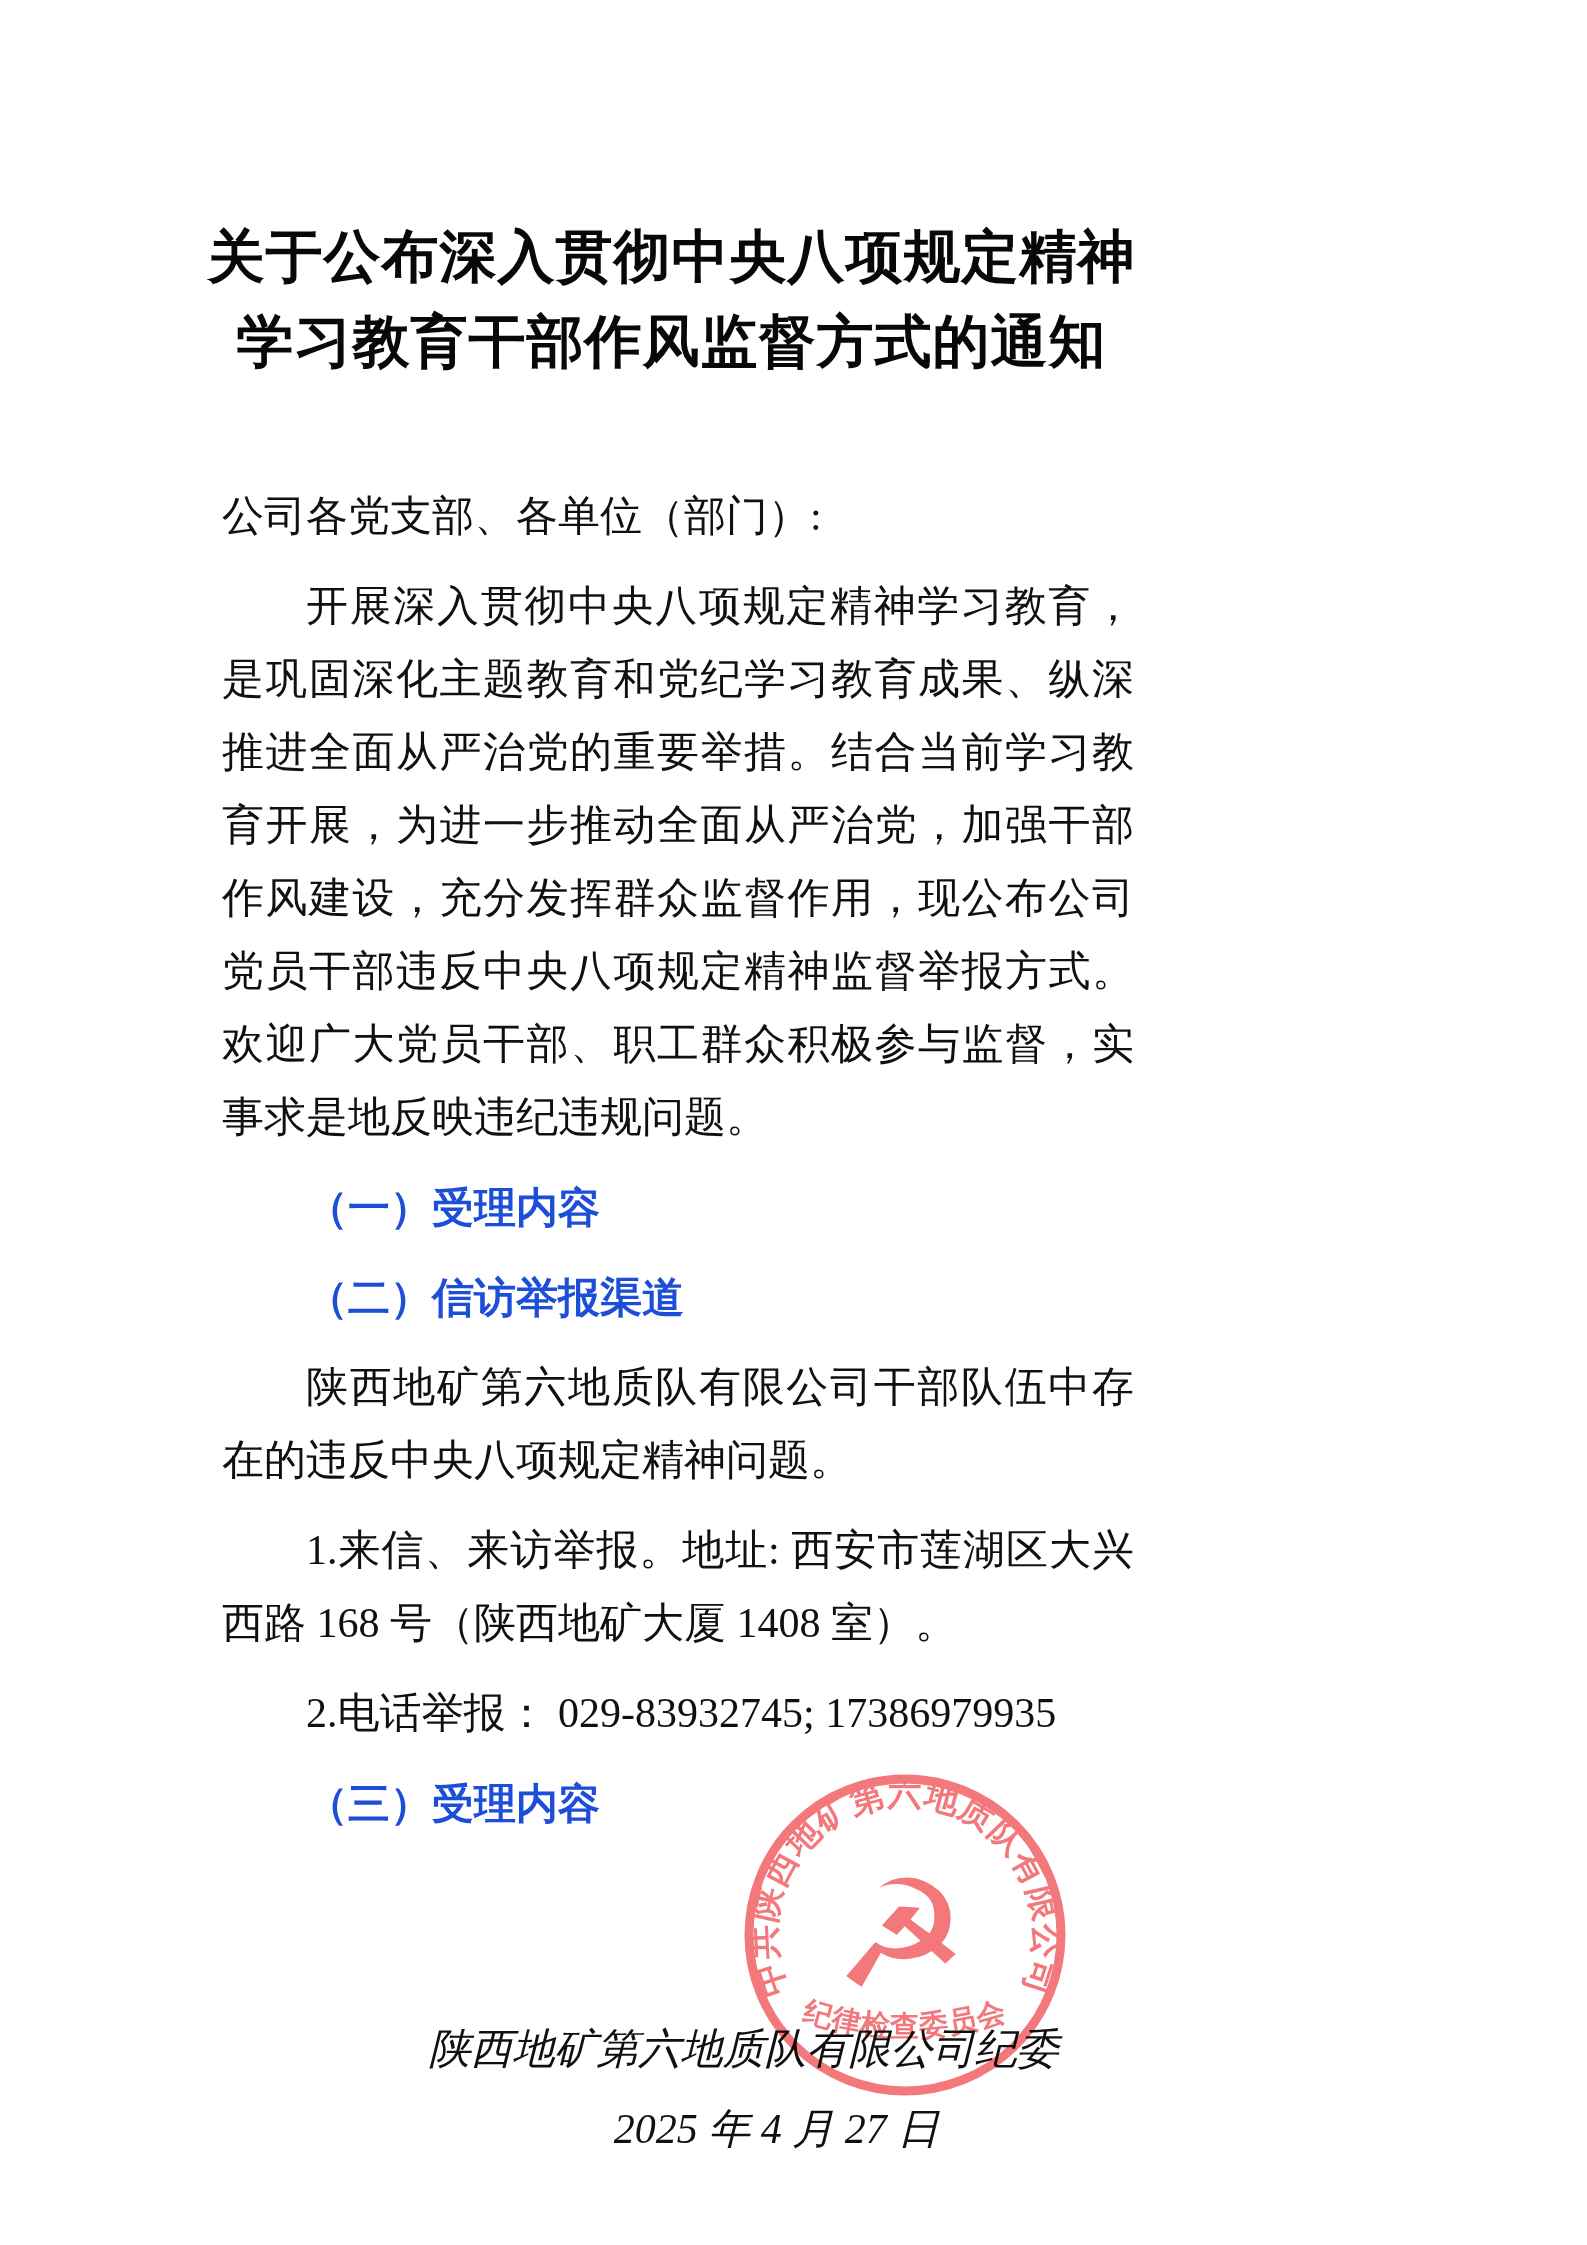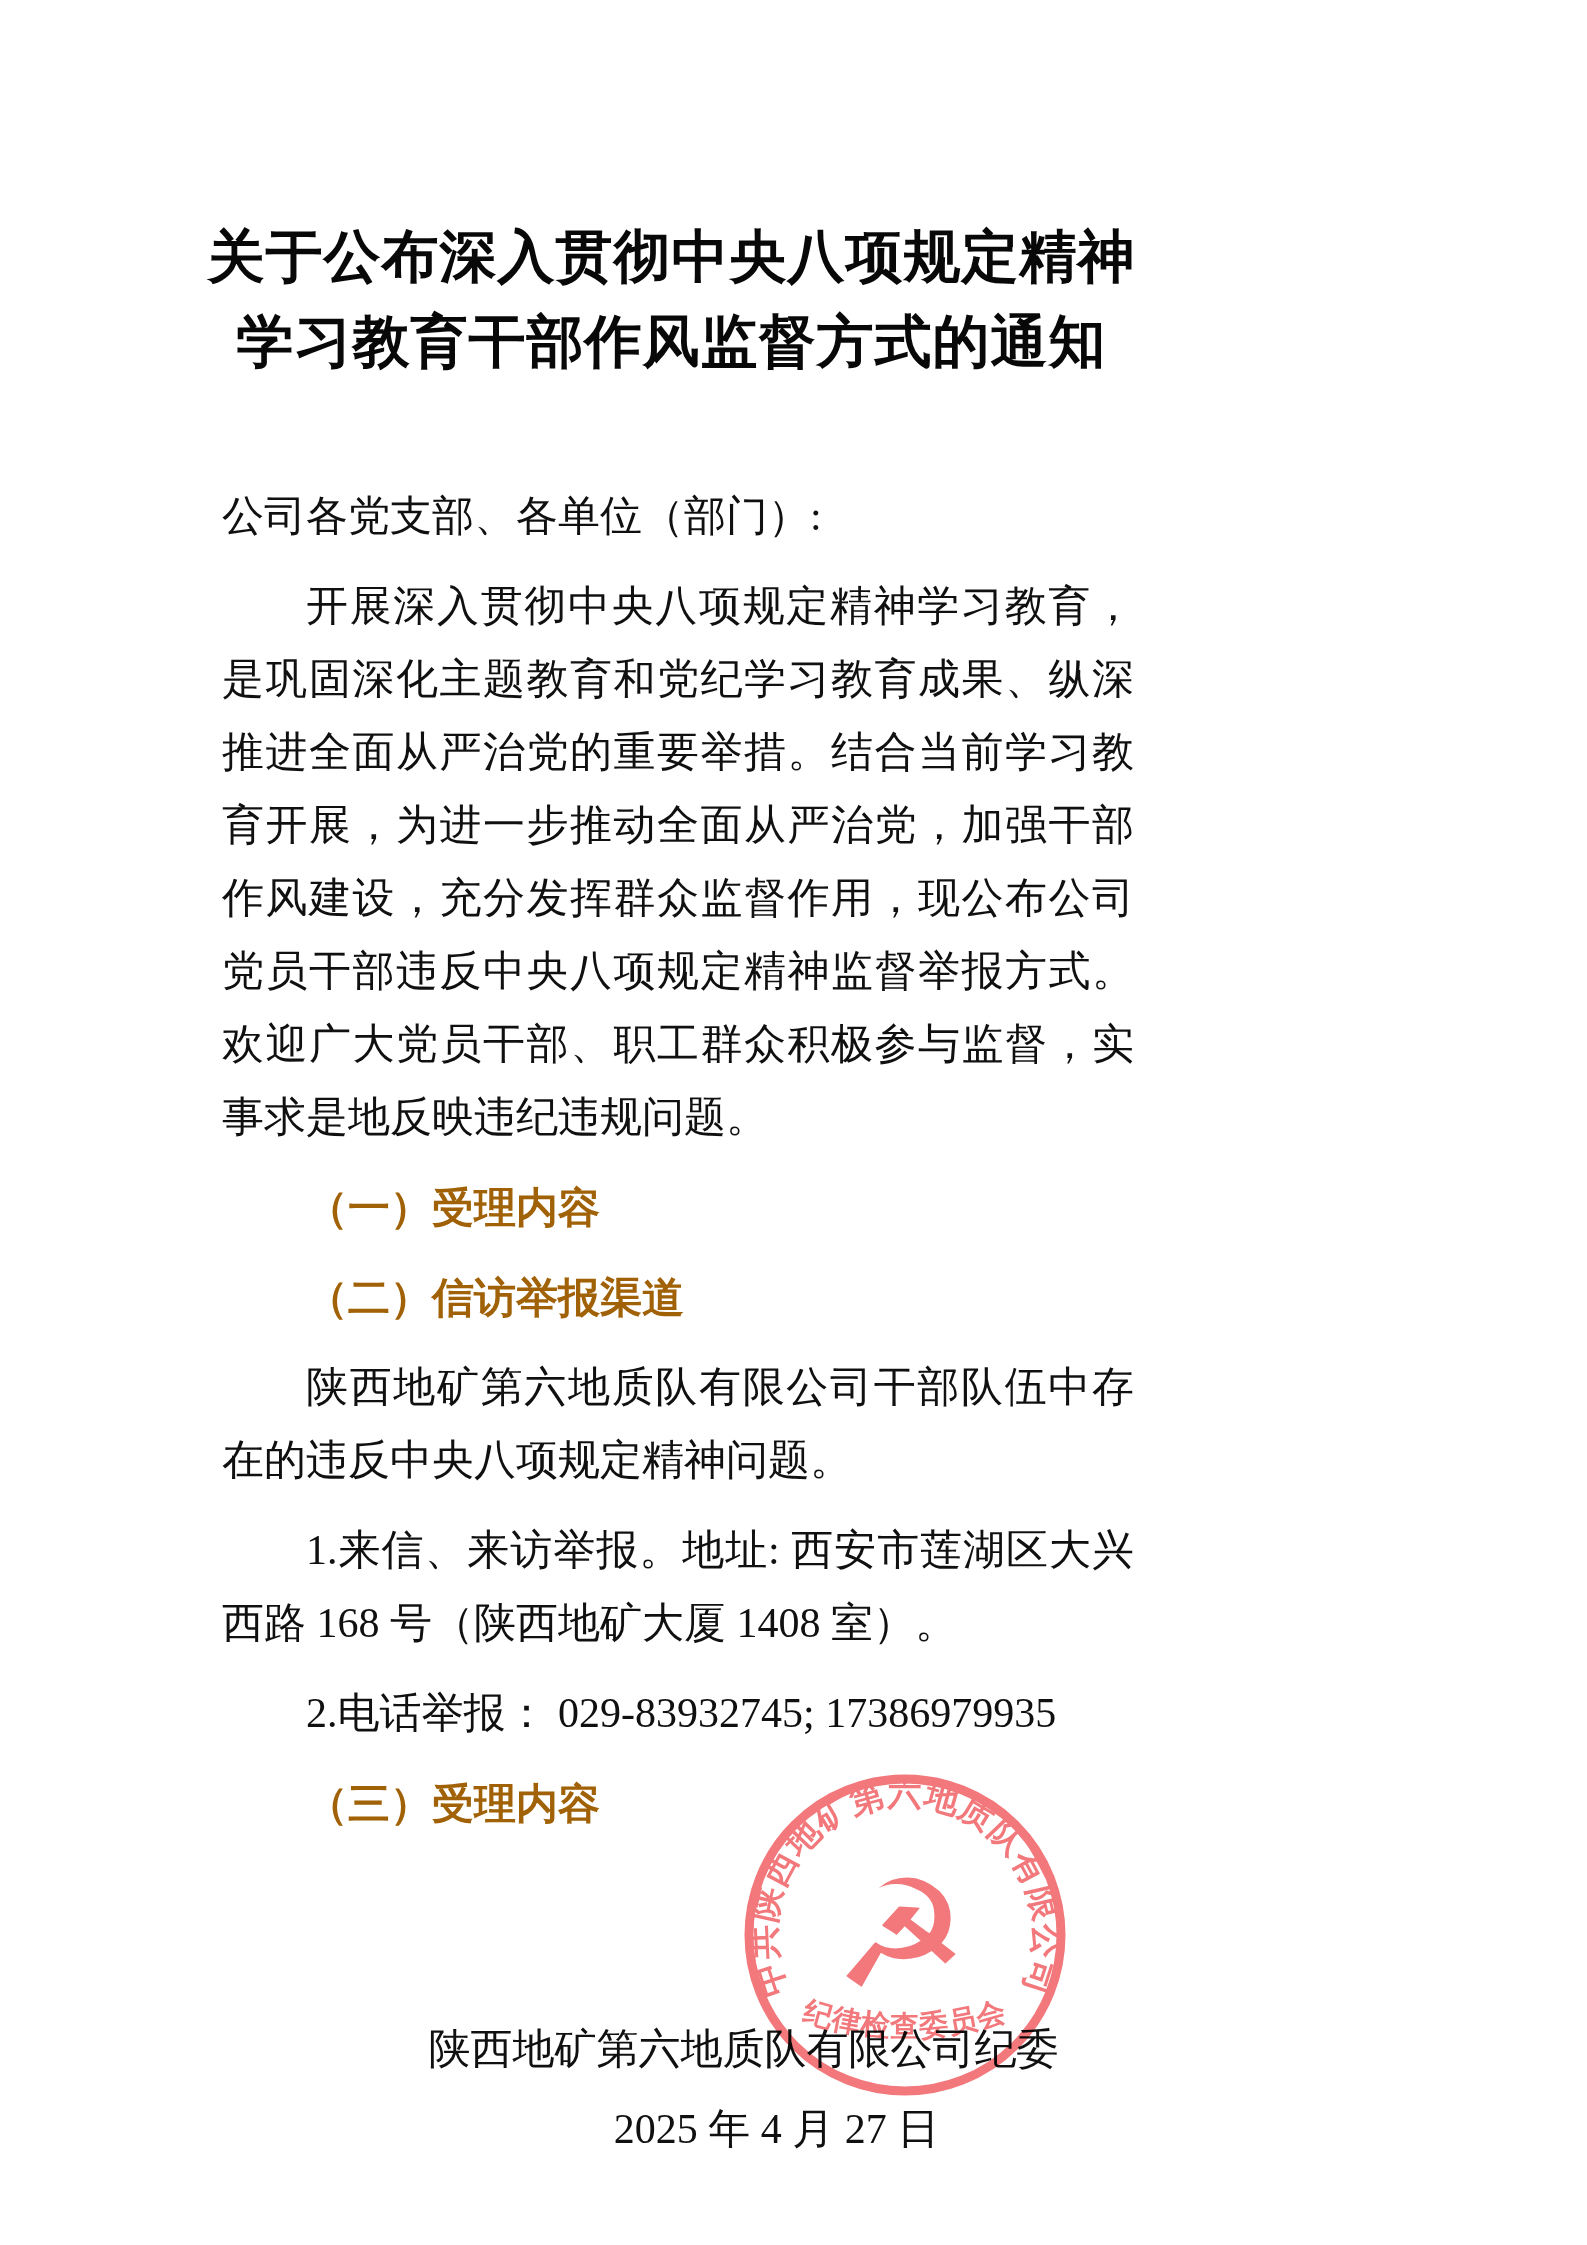--- a/index.html
+++ b/index.html
@@ -34,29 +34,30 @@
   }
   .body-block p {
     margin: 17px;
     text-align: justify;
     text-justify: inter-ideograph;
   }
   .indent { text-indent: 2em; }
   .heading {
     font-family: "Liberation Sans", "DejaVu Sans", sans-serif;
     font-weight: 700;
-    color: #a16207;
+    color: #1d4ed8;
   }
   .signature-block {
     margin-top: 169px;
     text-align: center;
     font-family: "Liberation Serif", "DejaVu Serif", serif;
     font-size: 42px;
     line-height: 80px;
     color: #101010;
+    font-style: italic;
   }
   .signature-org  { position: relative; left: 72px;  margin: 0; }
   .signature-date { position: relative; left: 105px; margin: 0; }
   .stamp {
     position: absolute;
     left: 715px;
     top: 1745px;
     width: 380px;
     height: 380px;
     opacity: 0.82;

